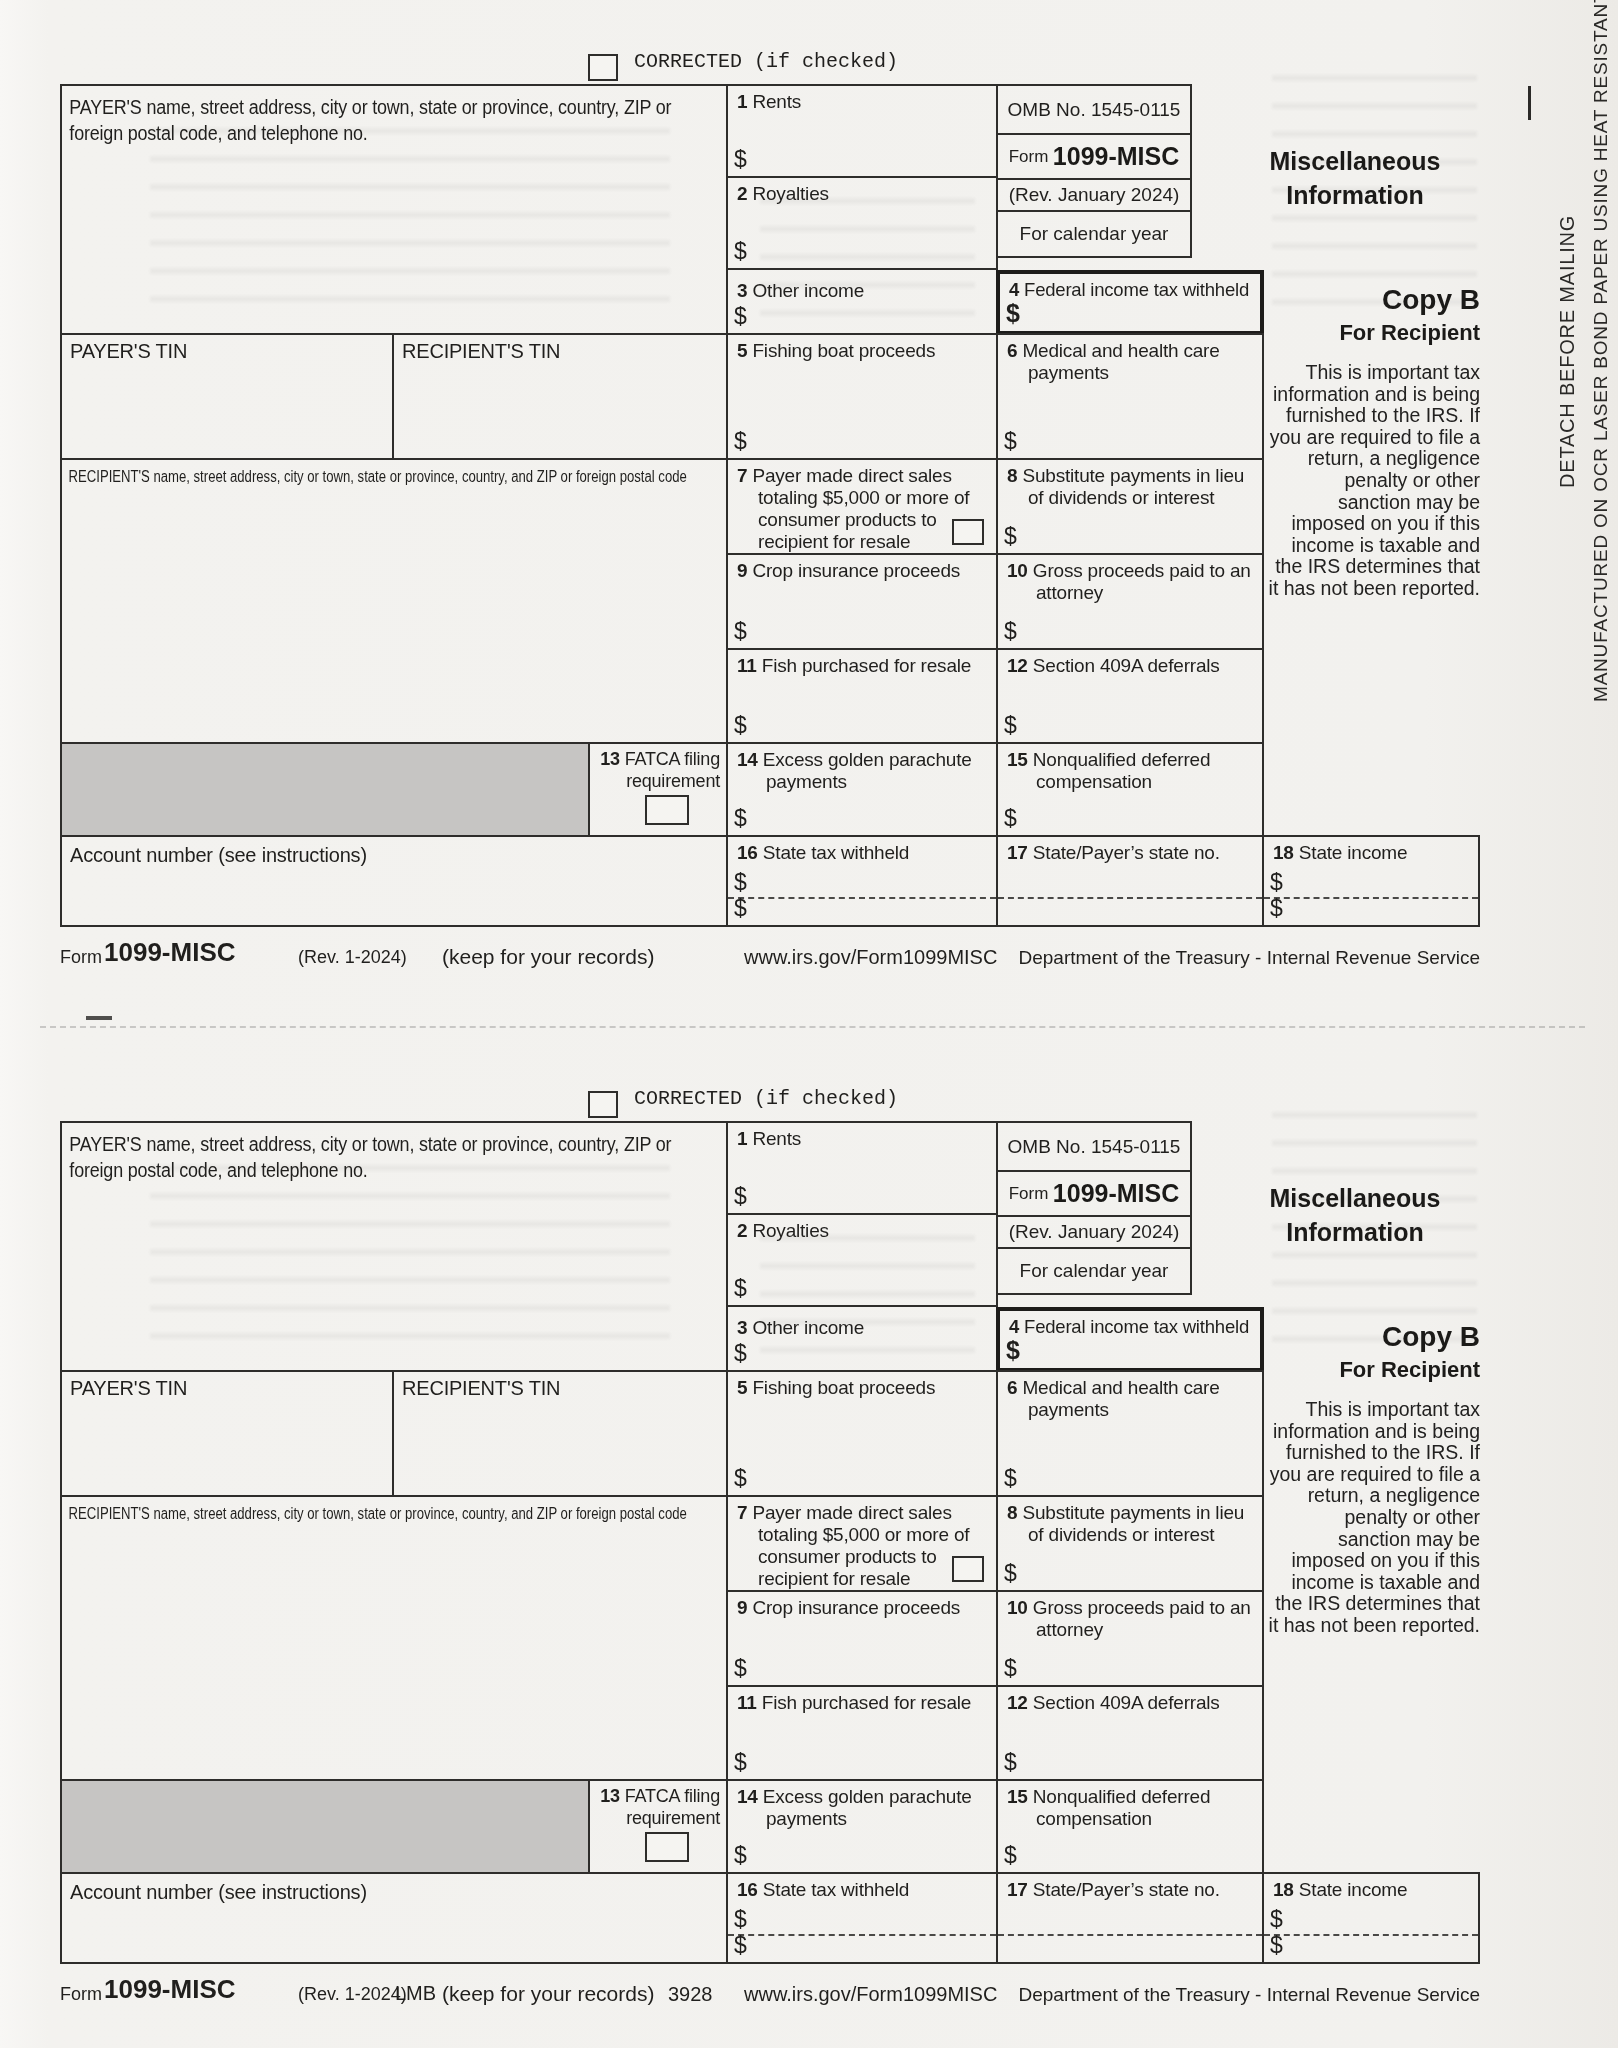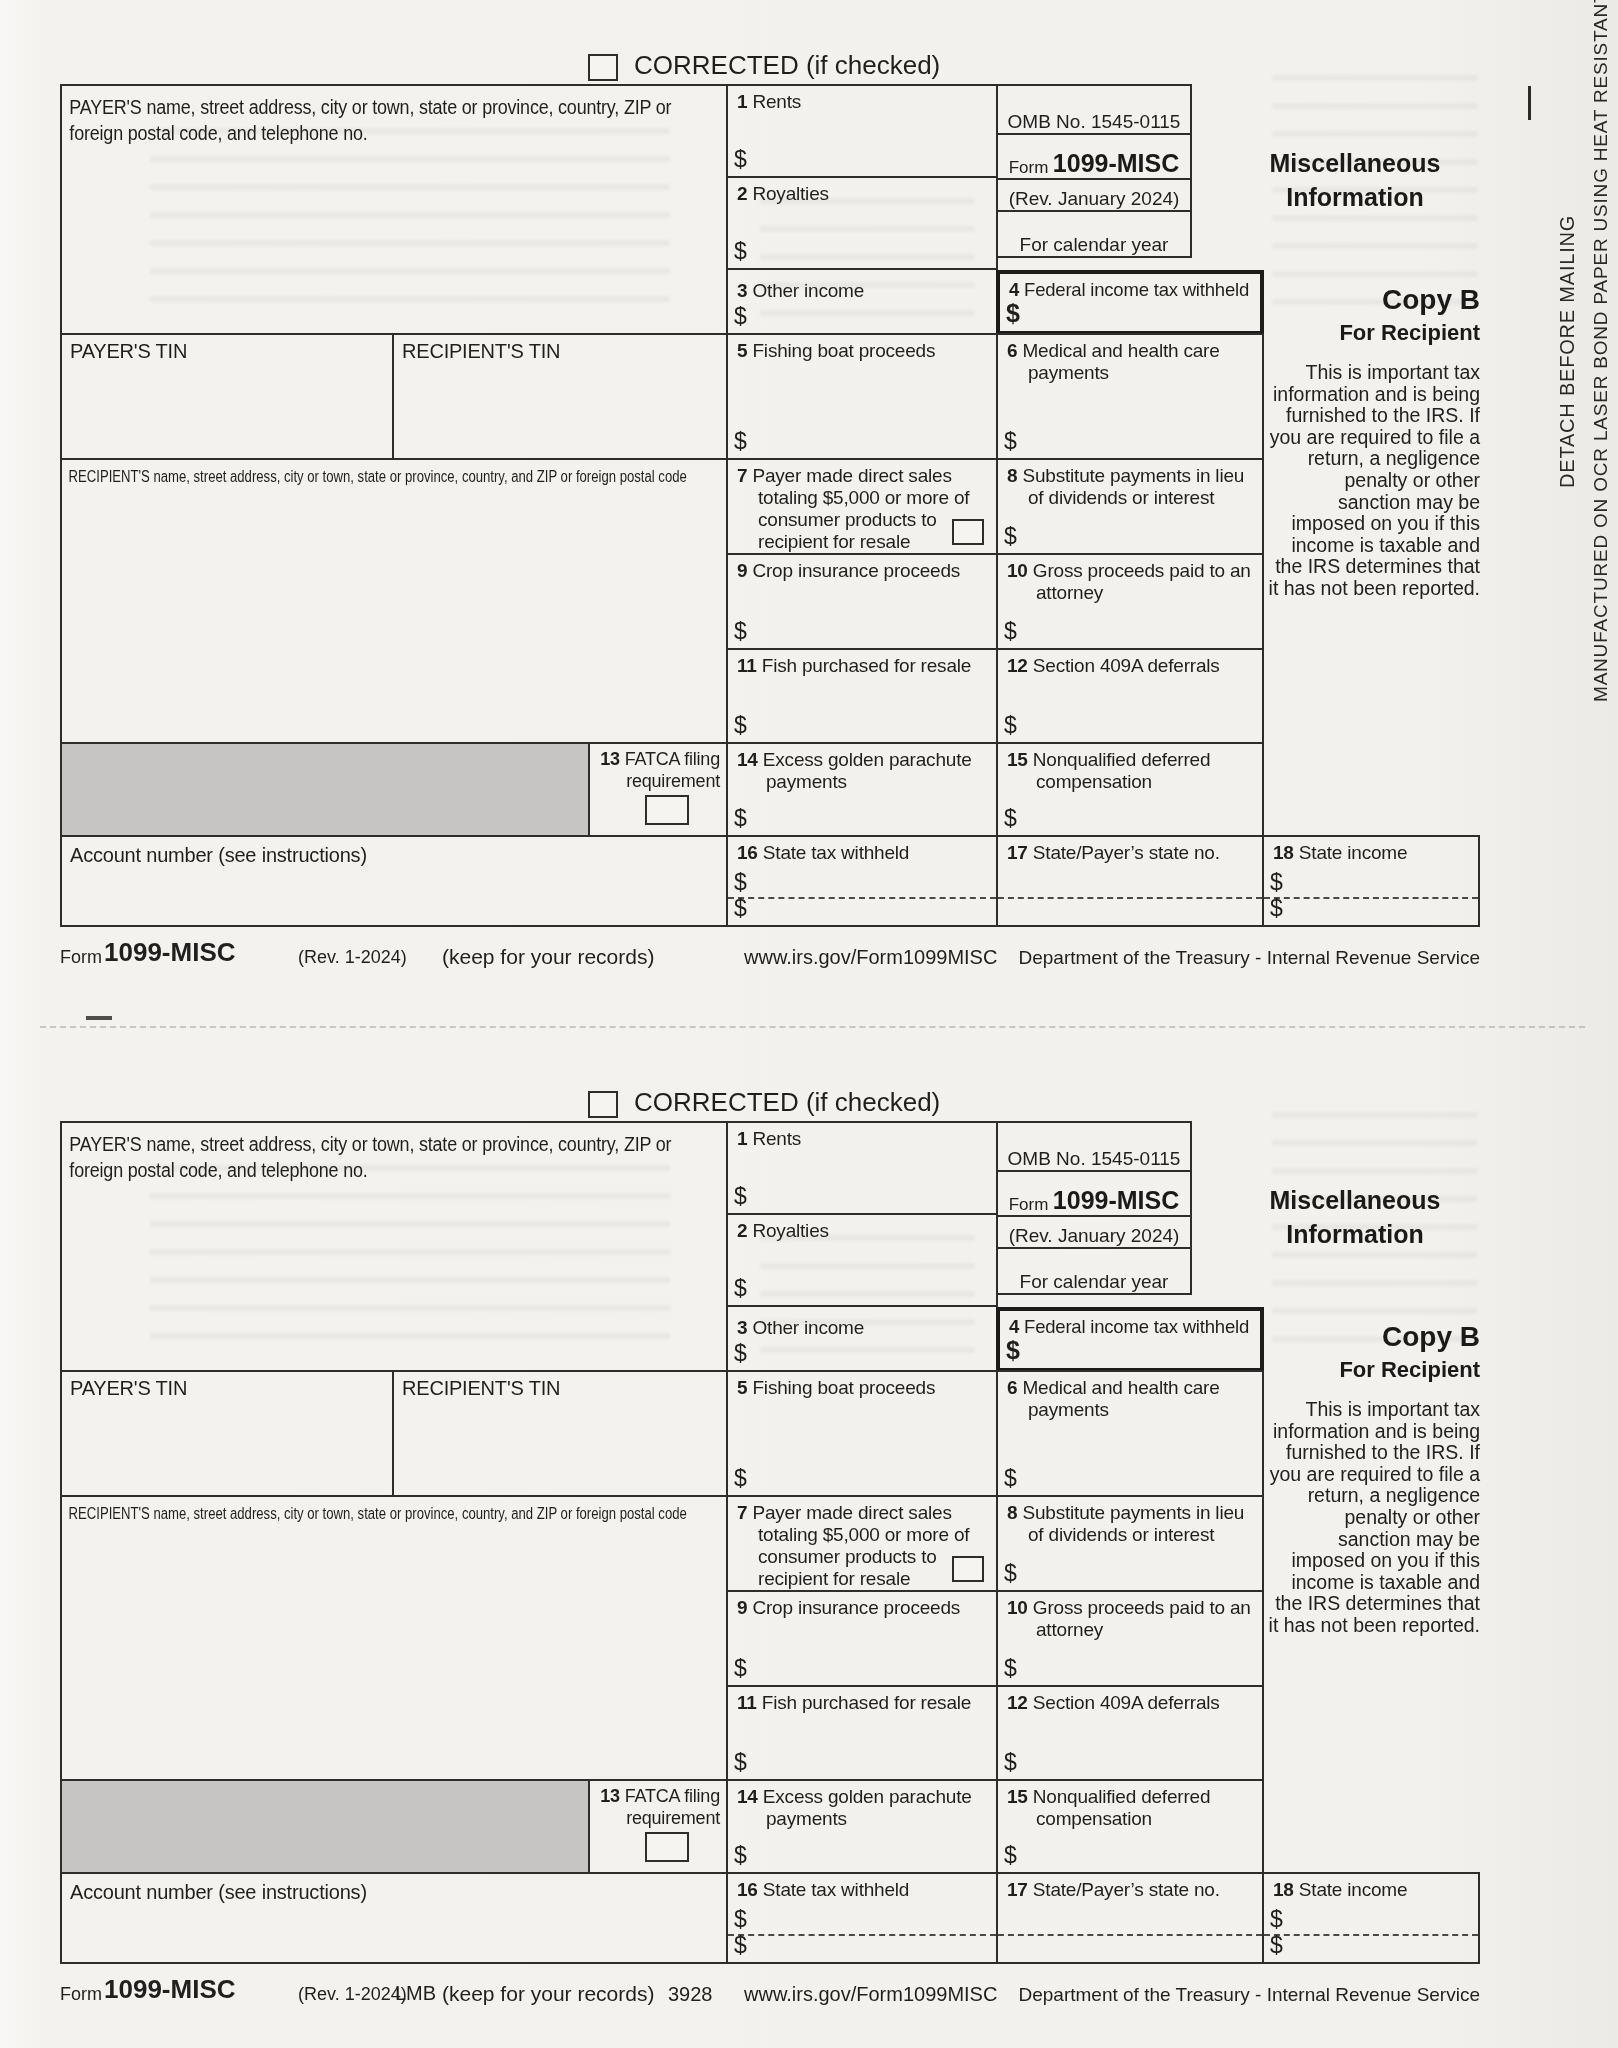--- a/index.html
+++ b/index.html
@@ -15,23 +15,23 @@
   .heavy{border:4px solid #1d1c1a;}
   .noborder{border:none;}
   .blbl{font-size:19px;line-height:22px;letter-spacing:-0.2px;padding:5px 8px 0 8px;color:#201f1d;}
   .hang{padding-left:30px;text-indent:-21px;}
   .hang2{padding-left:38px;text-indent:-29px;}
   .bn{font-weight:bold;}
   .dol{position:absolute;left:6px;bottom:3px;font-size:23px;color:#201f1d;}
   .dol.t{top:32px;bottom:auto;}
   .dol.b4{font-weight:bold;font-size:25px;}
   .cb{position:absolute;box-sizing:border-box;border:2px solid #2e2d2b;background:#f5f4f1;}
-  .cc{display:flex;align-items:flex-end;justify-content:center;text-align:center;}
+  .cc{display:flex;align-items:center;justify-content:center;text-align:center;}
   .dash{position:absolute;left:0;right:0;border-top:2px dashed #4a4947;}
-  .corrtext{position:absolute;font-size:26px;color:#201f1d;}
+  .corrtext{position:absolute;font-size:20px;color:#201f1d;font-family:Liberation Mono, monospace;}
   .biglabel{font-weight:bold;color:#1b1a18;}
   .vtext{position:absolute;transform-origin:0 0;transform:rotate(-90deg);white-space:nowrap;
          font-size:20px;letter-spacing:0.8px;color:#2a2927;}
   .bleed{position:absolute;opacity:0.05;filter:blur(1.5px);
          background:repeating-linear-gradient(180deg,transparent 0 13px,#3a3a3a 13px 19px,transparent 19px 28px);}
   .ftxt{position:absolute;color:#201f1d;}
   .condensed{transform:scaleX(0.82);transform-origin:0 0;white-space:nowrap;font-size:16px;letter-spacing:0;}
   .payerlbl{transform:scaleX(0.92);transform-origin:0 0;width:705px;font-size:19.5px;line-height:26px;}
 </style>
 </head>

